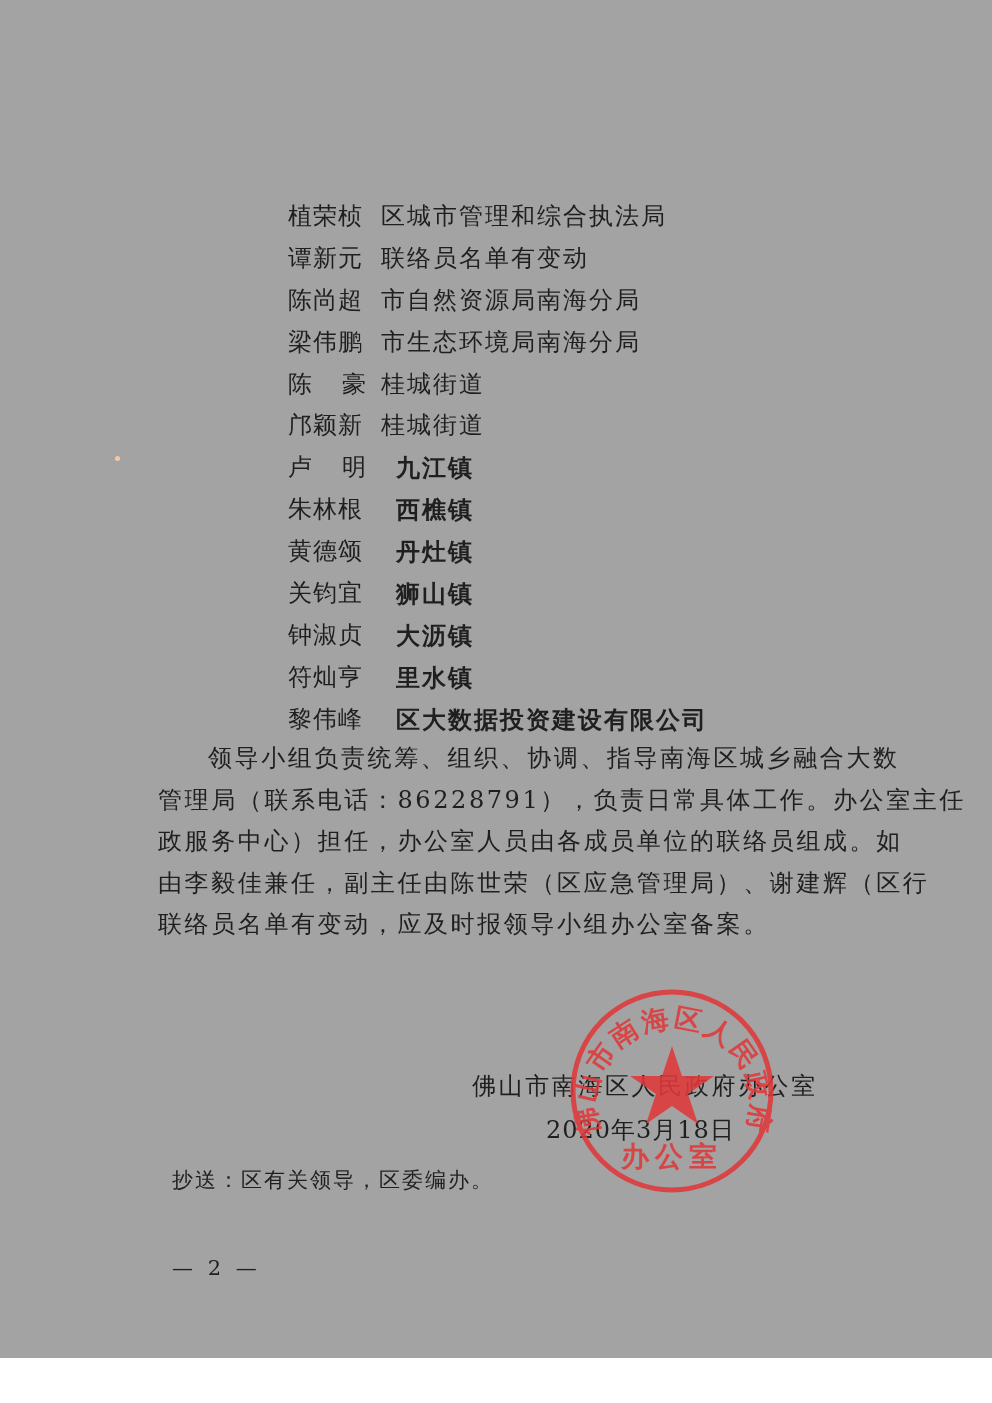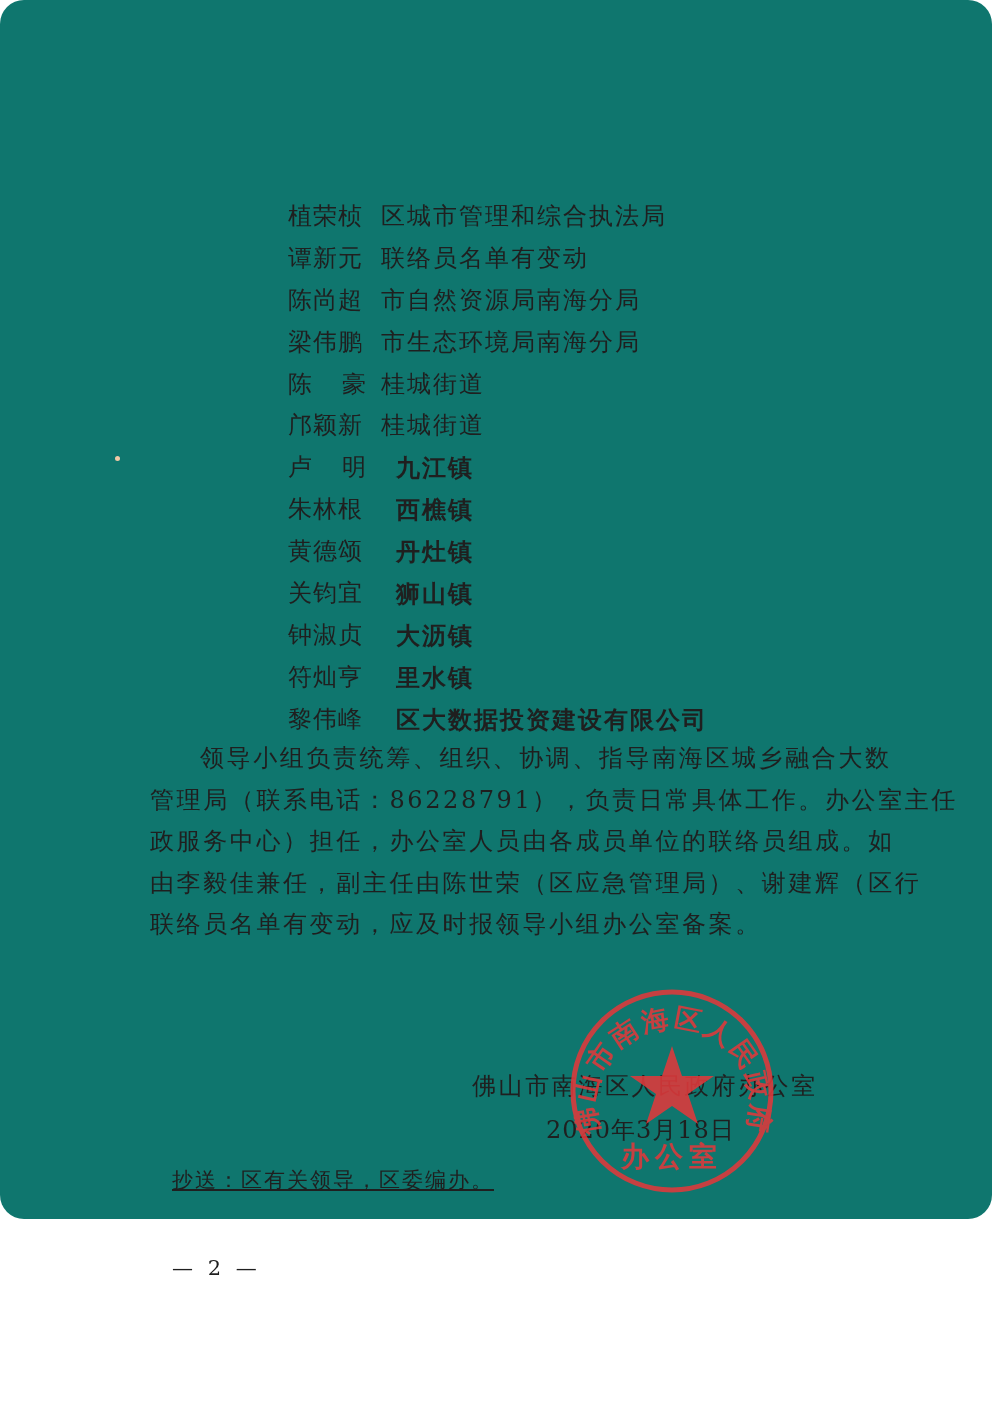--- a/index.html
+++ b/index.html
@@ -1,33 +1,33 @@
 <!DOCTYPE html>
 <html><head>
   <meta charset="utf-8">
   <style>
     html, body { margin: 0; padding: 0; background: #ffffff; }
     body {
       width: 992px; height: 1403px; position: relative; overflow: hidden;
       font-family: "DejaVu Serif", "Liberation Serif", serif;
       color: #1f1f1f;
     }
-    .page { position: absolute; left: 0; top: 0; width: 992px; height: 1219px; background: #0f766e; border-radius: 24px; }
+    .page { position: absolute; left: 0; top: 0; width: 992px; height: 1358px; background: #a3a3a3; }
     .member-list { position: absolute; left: 288px; top: 196px; }
     .member-row { position: relative; height: 41.9px; font-size: 24px; line-height: 41.9px; white-space: nowrap; }
     .member-name { position: absolute; left: 0; width: 82px; letter-spacing: 1px; }
     .member-name.spaced { letter-spacing: 0; display: flex; justify-content: space-between; width: 78px; }
     .member-unit { position: absolute; left: 93px; letter-spacing: 2px; }
     .member-unit.indent { left: 108px; font-weight: bold; }
-    .para { position: absolute; left: 150px; top: 738px; width: 712px; font-size: 24px; line-height: 41.5px; letter-spacing: 2.6px; text-align: justify; }
+    .para { position: absolute; left: 158px; top: 738px; width: 712px; font-size: 24px; line-height: 41.5px; letter-spacing: 2.6px; text-align: justify; }
     .para-line { display: block; white-space: nowrap; }
     .para-line.first { padding-left: 50px; }
     .sign-org { position: absolute; left: 472px; top: 1070px; font-size: 24px; letter-spacing: 2.6px; }
     .sign-date { position: absolute; left: 546px; top: 1114px; font-size: 24px; letter-spacing: 1px; }
-    .cc-line { position: absolute; left: 172px; top: 1166px; font-size: 21px; letter-spacing: 2px; text-decoration: underline; }
+    .cc-line { position: absolute; left: 172px; top: 1166px; font-size: 21px; letter-spacing: 2px; }
     .page-number { position: absolute; left: 172px; top: 1256px; font-size: 21px; letter-spacing: 4px; }
     .seal { position: absolute; left: 568px; top: 988px; width: 208px; height: 206px; pointer-events: none; opacity: 0.88; }
     .speck { position: absolute; left: 115px; top: 456px; width: 5px; height: 5px; border-radius: 50%; background: #f2c9a6; }
   </style>
 </head>
 <body>
 
 <div class="page">
 
   <div class="speck"></div>

